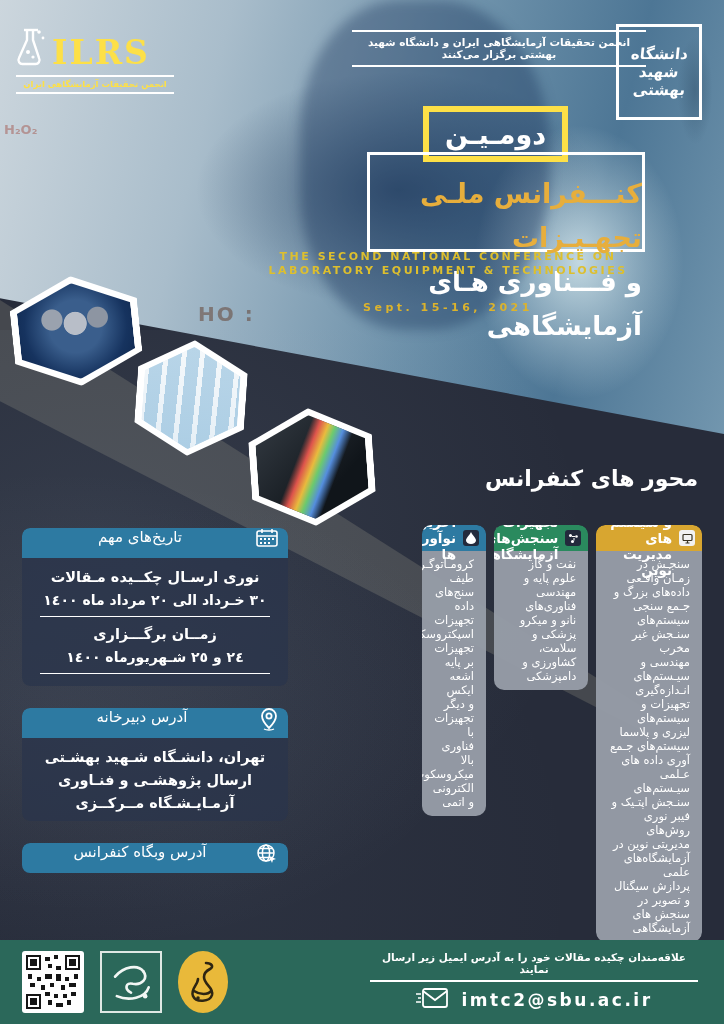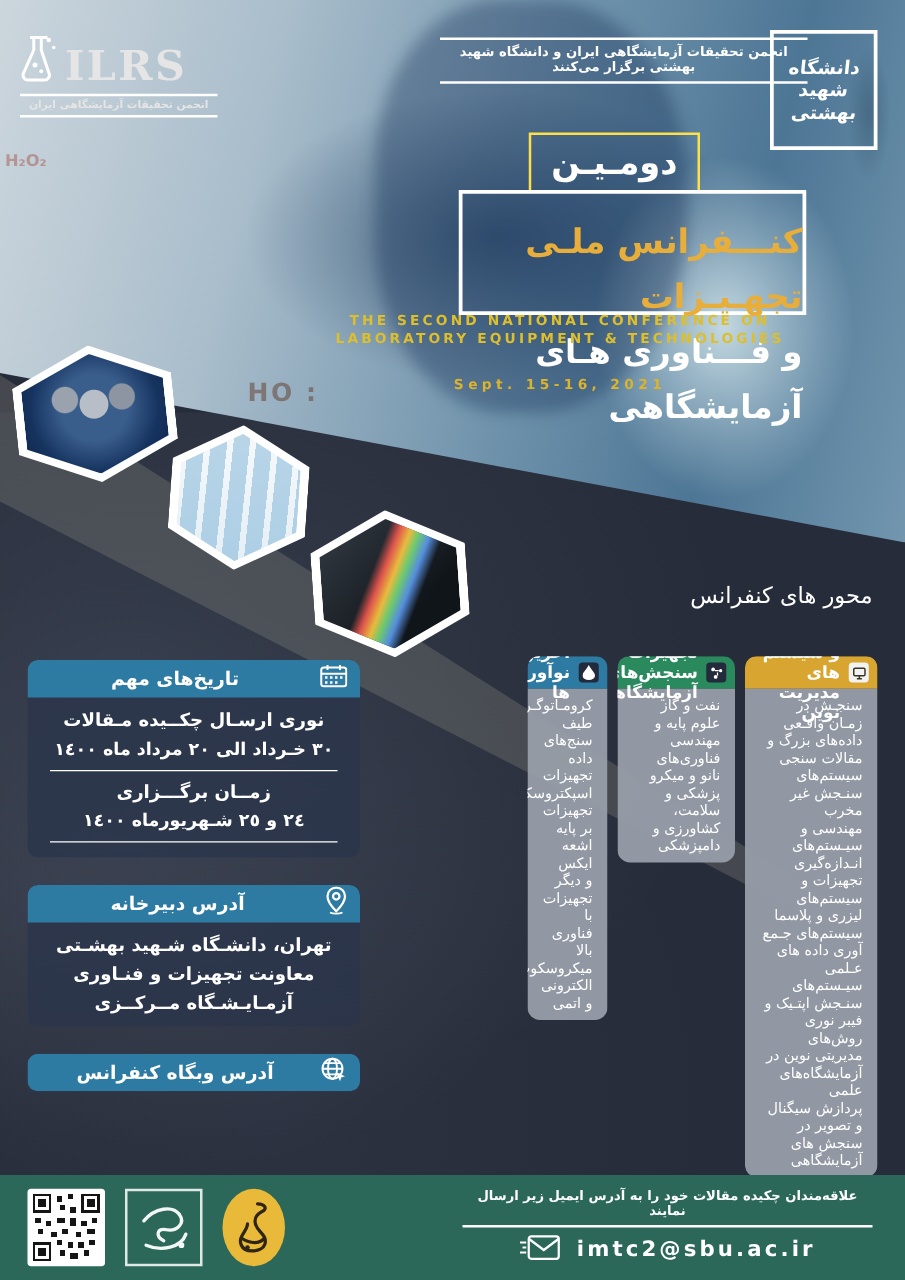--- a/index.html
+++ b/index.html
@@ -21,34 +21,34 @@
     background:rgba(17,44,82,.35);filter:blur(6px);}
   
   .wedge{position:absolute;left:0;top:300px;width:660px;height:440px;background:#45484e;
     clip-path:polygon(0 0,100% 95%,100% 100%,0 23%);}
   .dark-texture{position:absolute;left:0;top:330px;width:724px;height:694px;pointer-events:none;
     background:
       radial-gradient(ellipse at 14% 30%, rgba(150,170,190,.12), transparent 55%),
       radial-gradient(ellipse at 8% 55%, rgba(190,200,215,.07), transparent 45%),
       radial-gradient(ellipse at 30% 80%, rgba(120,140,165,.06), transparent 50%);}
   
-  .ilrs{position:absolute;left:16px;top:26px;width:158px;color:#e5e5e5;}
+  .ilrs{position:absolute;left:16px;top:26px;width:158px;color:#fde047;}
   .ilrs-row{display:flex;align-items:flex-end;gap:6px;}
   .ilrs-acronym{font-family:"DejaVu Serif",serif;font-weight:bold;font-size:33px;line-height:34px;letter-spacing:2px;}
   .ilrs-sub{margin-top:5px;border-top:2px solid #fff;border-bottom:2px solid #fff;
     padding:2px 0 3px;text-align:center;font-size:8.5px;font-weight:bold;}
   .org-line{position:absolute;left:352px;top:30px;width:290px;color:#fff;text-align:center;
     border-top:2px solid #fff;border-bottom:2px solid #fff;padding:4px 2px 5px;
     font-size:10.5px;font-weight:bold;}
   .sbu{position:absolute;right:22px;top:24px;width:72px;height:82px;border:3px solid #fff;
     color:#fff;display:flex;flex-direction:column;align-items:center;justify-content:center;
     font-weight:bold;font-size:15px;line-height:18px;text-align:center;padding:4px;}
   .sbu span{display:block;transform:skewX(-6deg);}
   
-  .ordinal-box{position:absolute;left:423px;top:106px;width:133px;height:44px;border:2px solid #fde047;
+  .ordinal-box{position:absolute;left:423px;top:106px;width:133px;height:44px;border:6px solid #fde047;
     display:flex;align-items:center;justify-content:center;color:#fff;font-size:27px;font-weight:bold;}
   .title-outline{position:absolute;left:367px;top:152px;width:272px;height:94px;border:3px solid #fff;}
   .fa-title{position:absolute;left:338px;top:172px;width:304px;text-align:right;direction:rtl;font-weight:bold;}
   .fa-title .l1{color:#e7ae3c;font-size:27px;line-height:44px;}
   .fa-title .l2{color:#ffffff;font-size:26px;line-height:44px;}
   .en-title{position:absolute;left:248px;top:250px;width:400px;text-align:center;color:#ddbf2e;
     font-weight:bold;font-size:11px;line-height:14px;letter-spacing:2.5px;}
   .en-date{margin-top:23px;font-size:11px;letter-spacing:3.5px;color:#dcb32c;}
   
   .hex{position:absolute;clip-path:polygon(50% 0,100% 26%,100% 74%,50% 100%,0 74%,0 26%);background:#fff;}
@@ -63,37 +63,37 @@
   .hex2{left:136px;top:340px;width:110px;height:116px;transform:rotate(4deg);}
   .hex2 .hex-in{background:
      repeating-linear-gradient(92deg, rgba(255,255,255,.65) 0 5px, rgba(170,205,228,.75) 5px 18px),
      linear-gradient(180deg,#e3edf4,#b5d2e6);}
   .hex3{left:250px;top:408px;width:124px;height:118px;transform:rotate(-4deg);}
   .hex3 .hex-in{background:
      linear-gradient(115deg, transparent 38%, rgba(255,92,82,.85) 44%, rgba(255,203,64,.9) 50%,
         rgba(123,232,123,.85) 55%, rgba(96,162,255,.85) 61%, transparent 68%),
      linear-gradient(135deg,#343b43,#10151a 70%);}
   
-  .axes-heading{position:absolute;right:26px;top:466px;color:#fff;font-size:18px;font-weight:normal;direction:rtl;}
+  .axes-heading{position:absolute;right:26px;top:466px;color:#fff;font-size:22px;font-weight:bold;direction:rtl;}
   
   .axes-col{position:absolute;right:22px;top:525px;width:280px;display:flex;flex-direction:row;gap:8px;}
   .tbox{border-radius:9px;overflow:hidden;}
   .tbox-head{height:26px;display:flex;direction:rtl;align-items:center;gap:7px;padding:0 7px;
     color:#fff;font-weight:bold;font-size:13.5px;border-radius:9px 9px 0 0;}
   .tbox-head .sq{width:16px;height:16px;border-radius:3px;display:flex;align-items:center;justify-content:center;flex:none;}
   .head-teal{background:#2d7aa2;}  .head-green{background:#2a8a5e;}  .head-gold{background:#d8a630;}
   .sq-dark{background:#232a3c;}  .sq-light{background:#f2f2f2;}
   .tbox-body{background:rgba(152,158,169,.95);border-radius:0 0 10px 10px;padding:6px 12px 7px;
     direction:rtl;text-align:right;color:#fff;font-size:11.5px;line-height:14px;}
   
   .info-col{position:absolute;left:22px;top:528px;width:266px;display:flex;flex-direction:column;}
   .ibox{border-radius:8px;overflow:hidden;}
   .ibox+.ibox{margin-top:22px;}
-  .ibox-head{height:30px;background:#2d7aa2;display:flex;direction:rtl;align-items:center;gap:8px;
-    padding:0 10px;color:#fff;font-weight:bold;font-size:15px;border-radius:8px 8px 0 0;position:relative;}
+  .ibox-head{height:30px;background:#2d7aa2;display:flex;direction:rtl;align-items:flex-start;gap:8px;
+    padding:0 10px;color:#fff;font-weight:normal;font-size:15px;border-radius:8px 8px 0 0;position:relative;}
   .ibox-head .htxt{flex:1;text-align:center;}
   .ibox-body{background:rgba(42,52,75,.74);color:#fff;text-align:center;direction:rtl;
     padding:8px 8px 6px;font-weight:bold;border-radius:0 0 8px 8px;}
   .d-label{font-size:14.5px;line-height:23px;}
   .d-value{font-size:14px;line-height:22px;}
   .d-sep{border-bottom:1.5px solid #fff;width:92%;margin:5px auto 6px;}
   .addr-line{font-size:14.5px;line-height:23px;}
   .site-url{font-size:19px;font-weight:bold;letter-spacing:2px;line-height:26px;
     font-family:"DejaVu Sans",sans-serif;direction:ltr;}
   .site-note{font-size:11.5px;line-height:18px;}
@@ -224,21 +224,21 @@
               <g fill="none" stroke="#3a3424" stroke-width="1.2">
                 <rect x="1" y="1.5" width="9" height="6" rx="1"></rect>
                 <path d="M3.5 10 h4 M5.5 7.5 v2.5"></path>
               </g>
             </svg>
         </span>
         <span>اینفورماتیک و سیستم های مدیریت نوین</span>
       </div>
       <div class="tbox-body">
         <div>سنجـش در زمـان واقـعی</div>
-        <div>داده‌های بزرگ و مقالات سنجی</div>
+        <div>داده‌های بزرگ و جـمع سنجی</div>
         <div>سیستم‌های سنـجش غیر مخرب</div>
         <div>مهندسی و سیـستم‌های انـدازه‌گیری</div>
         <div>تجهیزات و سیستم‌های لیزری و پلاسما</div>
         <div>سیستم‌های جـمع آوری داده های عـلمی</div>
         <div>سیـستم‌های سنـجش اپتـیک و فیبر نوری</div>
         <div>روش‌های مدیریتی نوین در آزمایشگاه‌های علمی</div>
         <div>پردازش سیگنال و تصویر در سنجش های آزمایشگاهی</div>
       </div>
     </div>
   </div>
@@ -283,21 +283,21 @@
                 <path d="M9 1 a7 7 0 0 1 7 7 c0 5-7 12-7 12 S2 13 2 8 a7 7 0 0 1 7-7Z"></path>
                 <circle cx="9" cy="8" r="2.6"></circle>
                 <path d="M4 21 a6 2.2 0 0 0 10 0" stroke-width="1.4"></path>
               </g>
             </svg>
         </span>
         <span class="htxt">آدرس دبیرخانه</span>
       </div>
       <div class="ibox-body">
         <div class="addr-line">تهران، دانشـگاه شـهید بهشـتی</div>
-        <div class="addr-line">معاونت تجهیزات و فنـاوری</div>
+        <div class="addr-line">ارسال پژوهشـی و فنـاوری</div>
         <div class="addr-line">آزمـایـشـگاه مــرکــزی</div>
       </div>
     </div>
 
     <div class="ibox">
       <div class="ibox-head">
         <span>
           <svg width="22" height="22" viewBox="0 0 22 22">
               <g fill="none" stroke="#fff" stroke-width="1.5">
                 <circle cx="10" cy="10" r="8"></circle>

